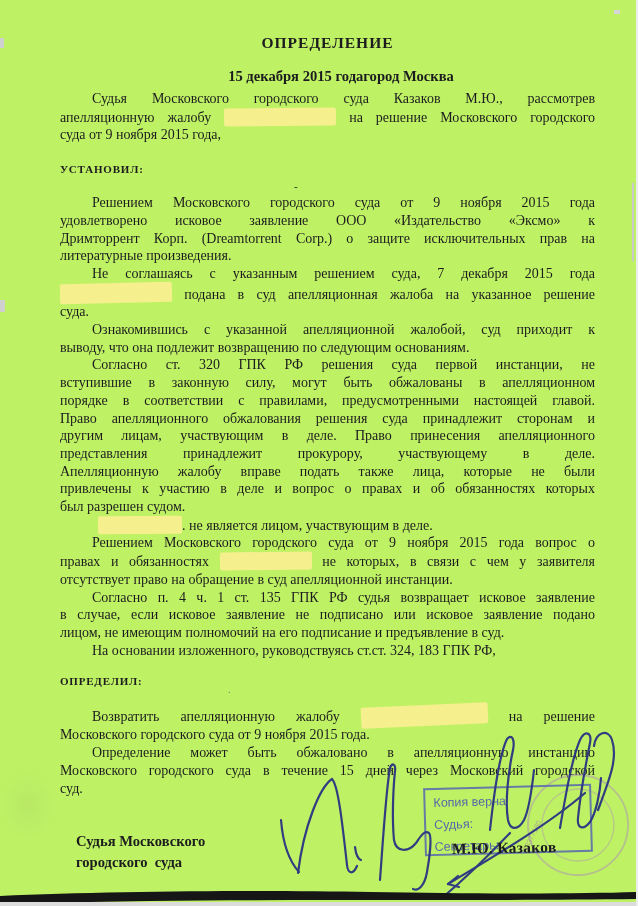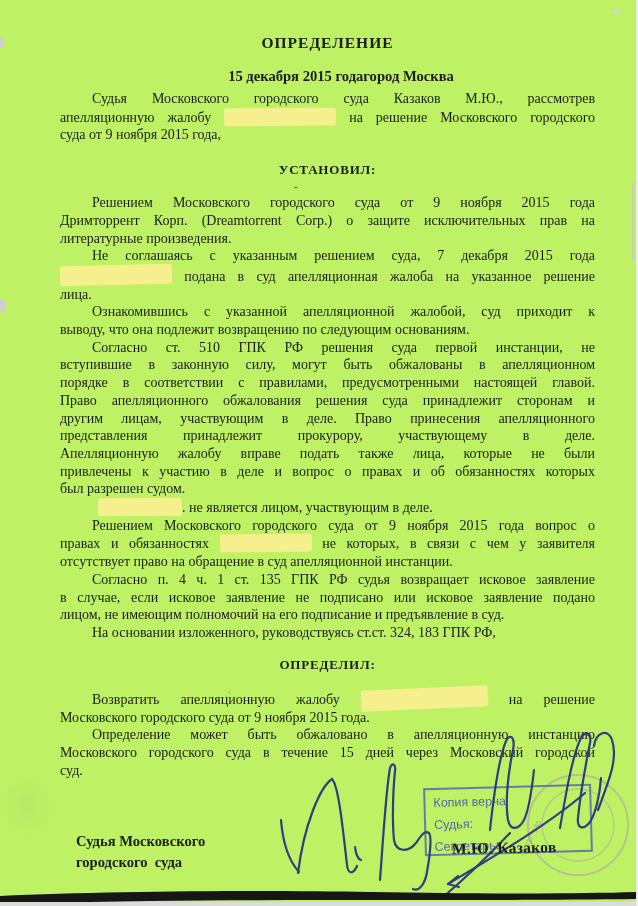--- a/index.html
+++ b/index.html
@@ -15,21 +15,21 @@
     color:var(--text);border-right:2px solid #ececec;box-sizing:border-box;
   }
   .content{position:absolute;left:60px;top:0;width:535px;}
   h1.title{
     margin:33px 0 0;font-size:15.5px;font-weight:bold;text-align:center;
     letter-spacing:1px;line-height:19px;
   }
   .dateline{display:flex;justify-content:center;margin-top:15px;
     font-weight:bold;font-size:14.6px;line-height:18px;}
   .dateline .date{padding-left:27px;}
-  .sect{margin:0;font-size:13px;font-weight:bold;text-align:center;
+  .sect{margin:0;font-size:11px;font-weight:bold;text-align:left;
     letter-spacing:0.8px;line-height:19px;}
   .sect.ust{margin-top:16px;}
   .sect.opr{margin-top:13px;margin-bottom:14px;}
   .para{margin:0;font-size:14px;line-height:17.7px;}
   .para.mt{margin-top:15px;}
   .intro{margin-top:5px;}
   .ln{display:block;}
   .j{text-align:justify;text-align-last:justify;}
   .ind{text-indent:32px;}
   .hl{
@@ -91,37 +91,38 @@
     <div class="para intro">
       <span class="ln j ind">Судья Московского городского суда Казаков М.Ю., рассмотрев</span>
       <span class="ln j"><span>апелляционную жалобу</span> <span class="hl w1"></span> <span>на решение Московского городского</span></span>
       <span class="ln">суда от 9 ноября 2015 года,</span>
     </div>
 
     <h2 class="sect ust">УСТАНОВИЛ:</h2>
 
     <div class="para mt">
       <span class="ln j ind">Решением Московского городского суда от 9 ноября 2015 года</span>
+      <span class="ln j">удовлетворено исковое заявление ООО «Издательство «Эксмо» к</span>
       <span class="ln j">Дримторрент Корп. (Dreamtorrent Corp.) о защите исключительных прав на</span>
       <span class="ln">литературные произведения.</span>
     </div>
 
     <div class="para">
       <span class="ln j ind">Не соглашаясь с указанным решением суда, 7 декабря 2015 года</span>
       <span class="ln j"><span class="hl w2"></span> <span>подана в суд апелляционная жалоба на указанное решение</span></span>
-      <span class="ln">лица.</span>
+      <span class="ln">суда.</span>
     </div>
 
     <div class="para">
       <span class="ln j ind">Ознакомившись с указанной апелляционной жалобой, суд приходит к</span>
       <span class="ln">выводу, что она подлежит возвращению по следующим основаниям.</span>
     </div>
 
     <div class="para">
-      <span class="ln j ind">Согласно ст. 510 ГПК РФ решения суда первой инстанции, не</span>
+      <span class="ln j ind">Согласно ст. 320 ГПК РФ решения суда первой инстанции, не</span>
       <span class="ln j">вступившие в законную силу, могут быть обжалованы в апелляционном</span>
       <span class="ln j">порядке в соответствии с правилами, предусмотренными настоящей главой.</span>
       <span class="ln j">Право апелляционного обжалования решения суда принадлежит сторонам и</span>
       <span class="ln j">другим лицам, участвующим в деле. Право принесения апелляционного</span>
       <span class="ln j">представления принадлежит прокурору, участвующему в деле.</span>
       <span class="ln j">Апелляционную жалобу вправе подать также лица, которые не были</span>
       <span class="ln j">привлечены к участию в деле и вопрос о правах и об обязанностях которых</span>
       <span class="ln">был разрешен судом.</span>
     </div>
 

